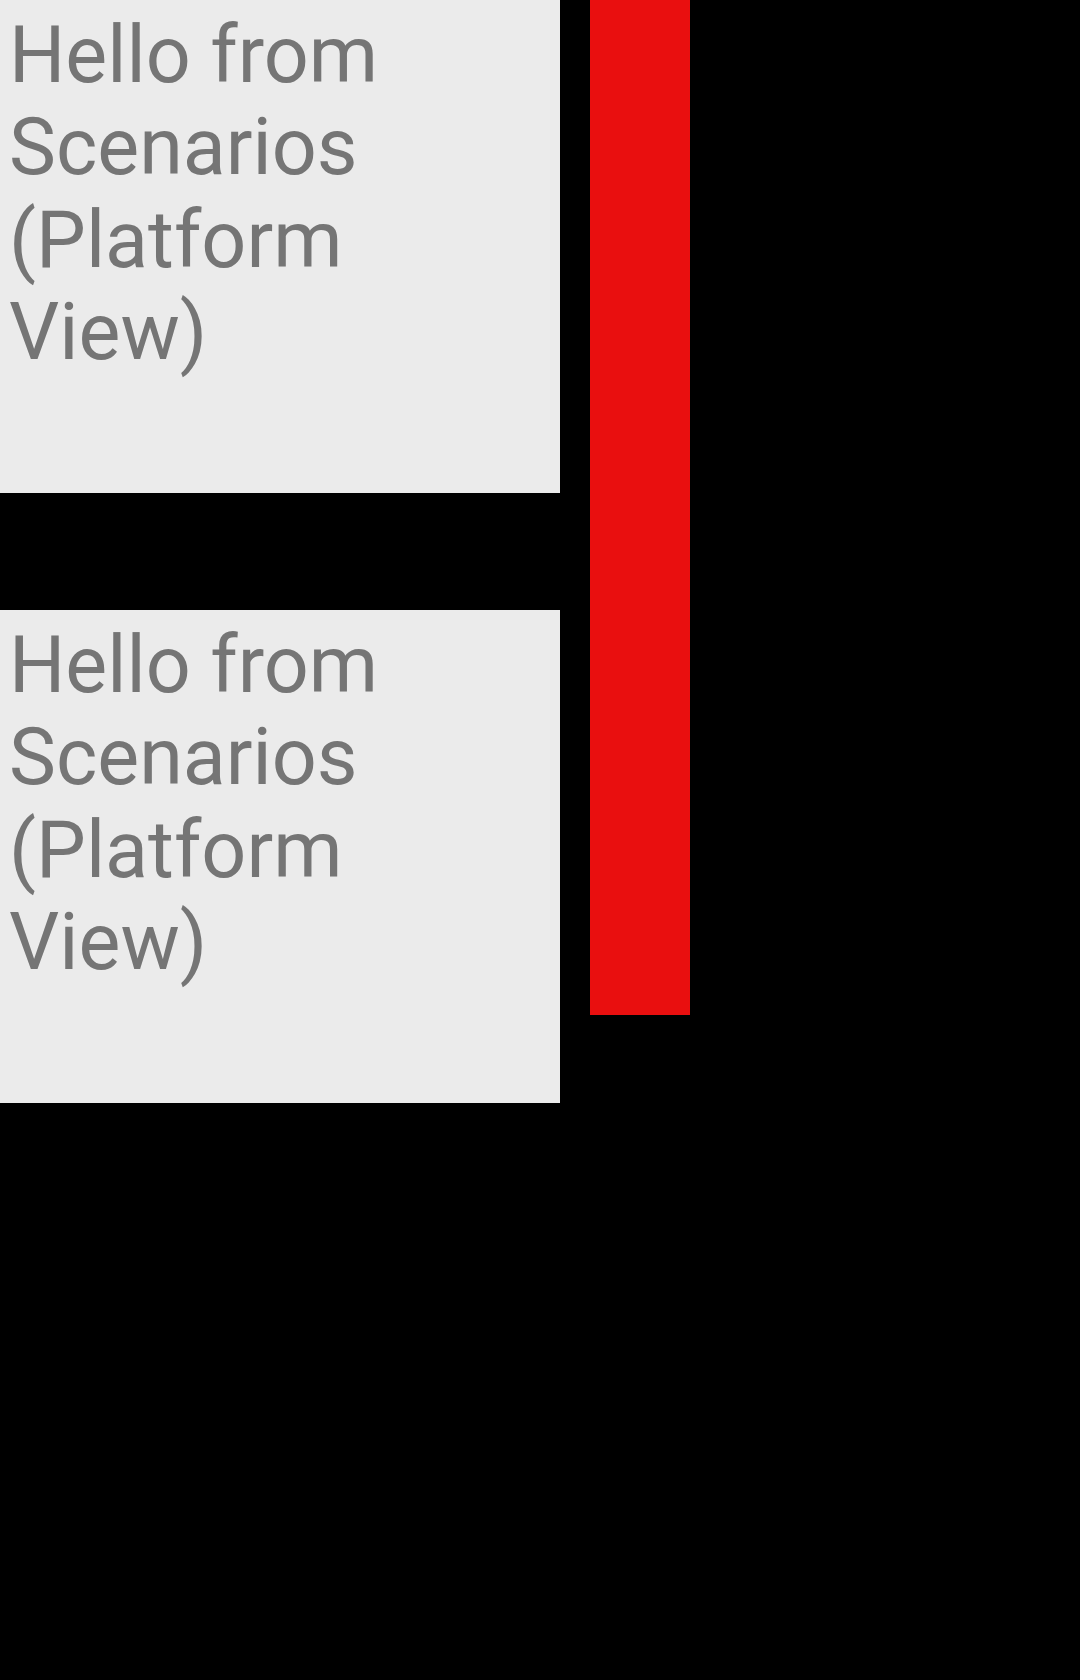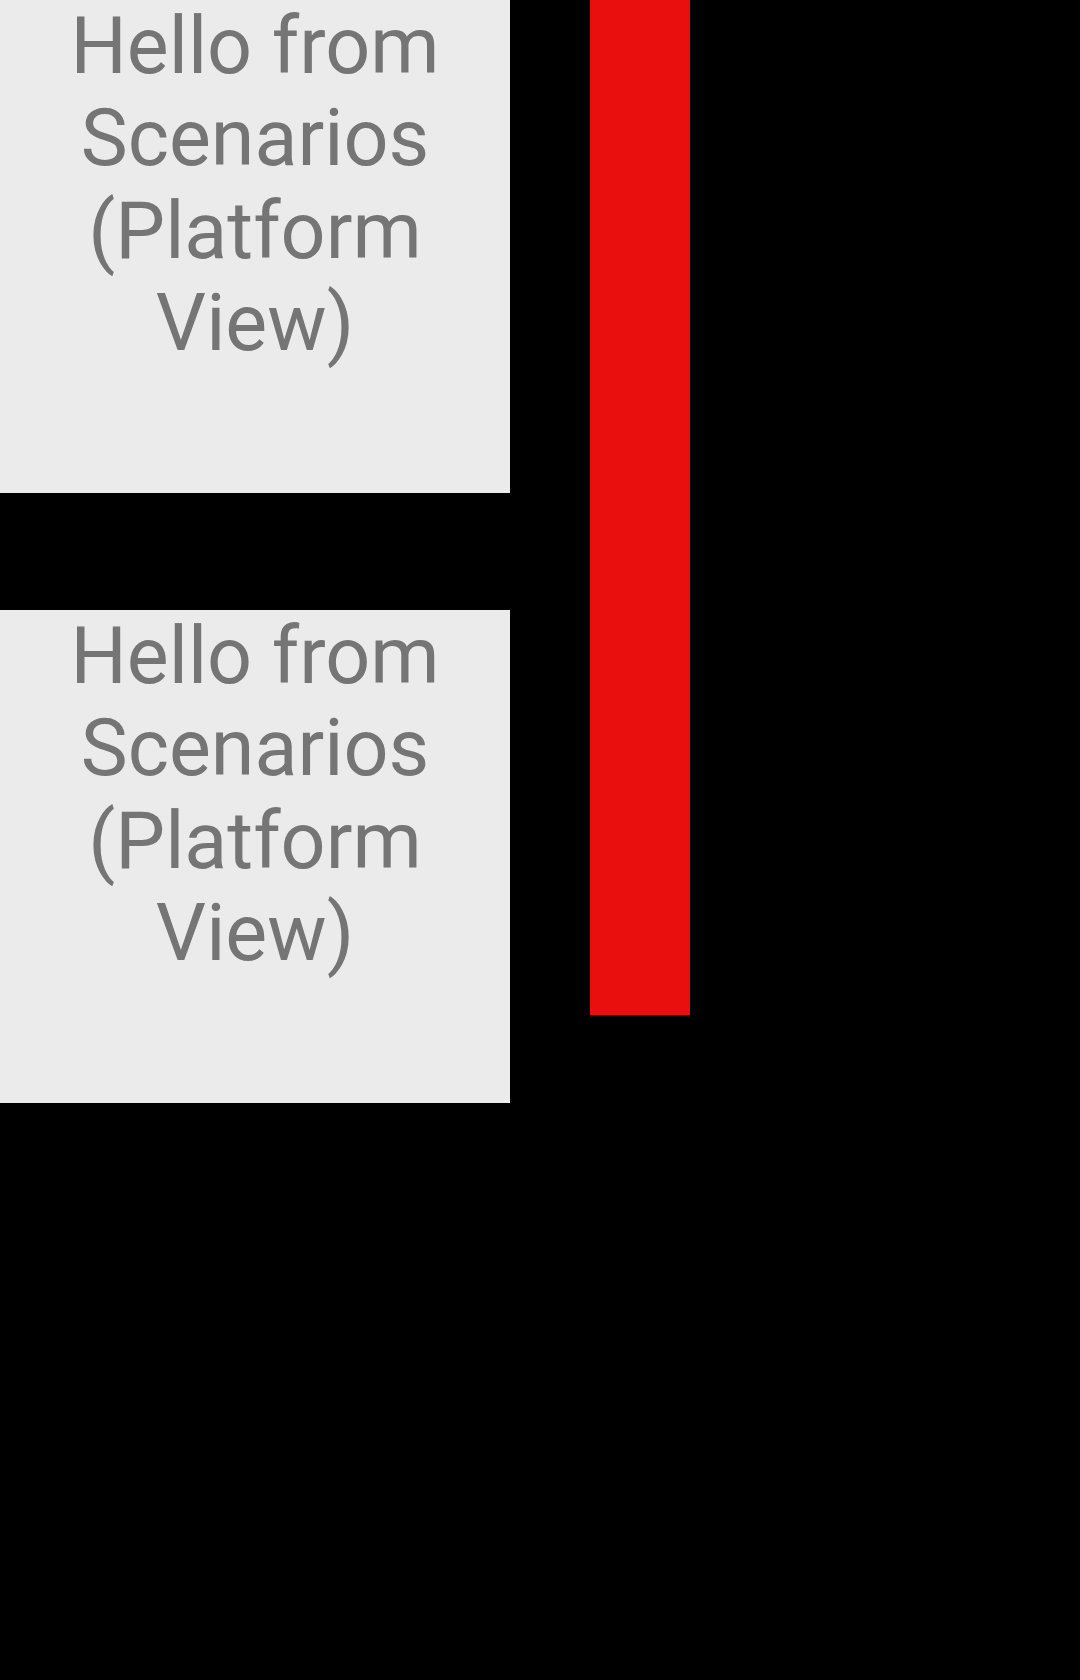--- a/index.html
+++ b/index.html
@@ -11,25 +11,24 @@
       width: 1080px;
       height: 1680px;
       background: #000000;
       position: relative;
       font-family: Roboto, -apple-system, BlinkMacSystemFont, "Segoe UI", Helvetica, Arial, sans-serif;
       overflow: hidden;
     }
     .tile {
       position: absolute;
       left: 0;
-      width: 510px;
+      width: 560px;
       height: 493px;
       background: #ebebeb;
-      padding: 0;
-      text-align: center;
+      padding: 9px;
     }
     .tile-1 {
       top: 0;
     }
     .tile-2 {
       top: 610px;
     }
     .tile-text {
       color: #757575;
       font-size: 79px;

